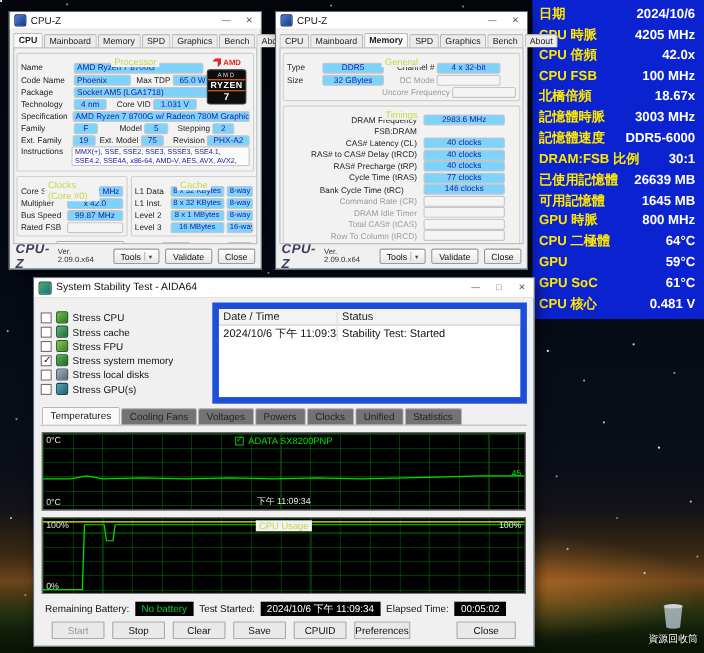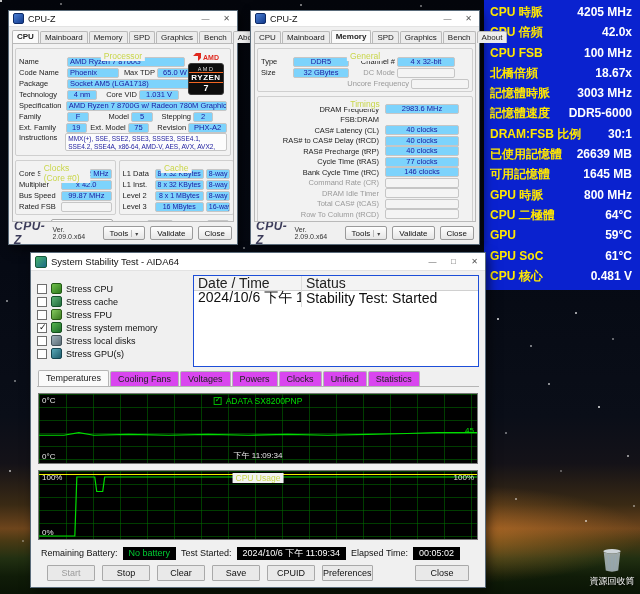--- a/index.html
+++ b/index.html
@@ -79,27 +79,27 @@
   .chk{width:10px;height:10px;background:#fff;border:1px solid #6e6e6e;position:relative;flex:0 0 auto;}
   .chk.checked::after{content:"✓";position:absolute;top:-2px;left:1px;font-size:9px;color:#111;}
   .s-icon{width:11px;height:11px;border-radius:2px;flex:0 0 auto;}
   .cpu-icon{background:linear-gradient(135deg,#6fbf4a,#2d7a1d);border:1px solid #225a14;}
   .fpu-icon{background:linear-gradient(135deg,#86c95e,#3a7a1f);border:1px solid #2a5a14;}
   .cache-icon{background:linear-gradient(135deg,#5fb377,#1f6b3a);border:1px solid #14502a;}
   .memory-icon{background:linear-gradient(135deg,#55b34f,#1d6b2a);border:1px solid #14501d;}
   .disk-icon{background:linear-gradient(135deg,#9fb0ba,#5a6b75);border:1px solid #44525a;}
   .gpu-icon{background:linear-gradient(135deg,#58a8b8,#1d5b6b);border:1px solid #144450;}
   .s-label{font-size:9px;color:#111;white-space:nowrap;}
-  .log-table{flex:1;border:1px solid #1d4ed8;background:#fff;display:flex;flex-direction:column;font-size:14px;overflow:hidden;}
+  .log-table{flex:1;border:6px solid #1d4ed8;background:#fff;display:flex;flex-direction:column;font-size:10px;overflow:hidden;}
   .lt-head{display:flex;background:#f3f3f3;border-bottom:1px solid #d0d0d0;height:15px;align-items:center;color:#222;}
   .lt-head span:first-child,.lt-row span:first-child{width:108px;padding:0 4px;border-right:1px solid #dcdcdc;white-space:nowrap;overflow:hidden;}
   .lt-head span:last-child,.lt-row span:last-child{flex:1;padding:0 4px;white-space:nowrap;overflow:hidden;}
   .lt-row{display:flex;height:14px;align-items:center;color:#111;}
   .aida-tabs{display:flex;align-items:flex-end;height:16px;gap:1px;border-bottom:1px solid #b5b5b5;padding:0 1px;}
-  .aida-tab{font-size:9px;line-height:12px;padding:1px 7px;background:#d946ef;border:1px solid #b5b5b5;border-bottom:none;border-radius:2px 2px 0 0;color:#222;white-space:nowrap;}
+  .aida-tab{font-size:9px;line-height:12px;padding:1px 7px;background:#737373;border:1px solid #b5b5b5;border-bottom:none;border-radius:2px 2px 0 0;color:#222;white-space:nowrap;}
   .aida-tab.active{background:#fafafa;padding-bottom:2px;}
   .graphs{flex:1;display:flex;flex-direction:column;gap:6px;padding:2px 1px;}
   .graph{position:relative;flex:1;background:#000;border:1px solid #777;overflow:hidden;}
   .graph::before{content:"";position:absolute;inset:0;
     background-image:repeating-linear-gradient(to right,rgba(0,110,0,.55) 0 1px,transparent 1px 27px),
                      repeating-linear-gradient(to bottom,rgba(0,110,0,.55) 0 1px,transparent 1px 13px);}
   .graph svg{position:absolute;inset:0;width:100%;height:100%;}
   .line-green{fill:none;stroke:#00dc00;stroke-width:1.2;}
   .line-yellow{fill:none;stroke:#f0f000;stroke-width:1.2;}
   .gl{position:absolute;font-size:8px;color:#e8e8e8;z-index:2;}
@@ -125,20 +125,24 @@
   .rec-label{font-size:9px;color:#fff;text-shadow:1px 1px 2px #000;white-space:nowrap;}
 </style>
 </head>
 <body>
 
 <div class="desktop">
   <div class="stars"></div>
 
   <div class="sidebar">
 
+      <div class="srow">
+        <span class="slabel">日期</span>
+        <span class="svalue">2024/10/6</span>
+      </div>
 
       <div class="srow">
         <span class="slabel">CPU 時脈</span>
         <span class="svalue">4205 MHz</span>
       </div>
 
       <div class="srow">
         <span class="slabel">CPU 倍頻</span>
         <span class="svalue">42.0x</span>
       </div>
@@ -430,21 +434,21 @@
               <span class="fval w74 center" style="margin-right:10px;">40 clocks</span>
             </div>
 
             <div class="frow" style="height:10.5px;">
               <span class="flab fx tr" style="padding-right:4px;">Cycle Time (tRAS)</span>
               <span class="fval w74 center" style="margin-right:10px;">77 clocks</span>
             </div>
 
             <div class="frow" style="height:10.5px;">
               <span class="flab fx tr" style="padding-right:4px;">Bank Cycle Time (tRC)</span>
-              <span class="fval w74 center" style="margin-right:10px;">146 clocks</span>
+              <span class="fval w74 center" style="margin-right:10px;margin-left:12px;">146 clocks</span>
             </div>
 
             <div class="frow" style="height:10.5px;">
               <span class="flab fx tr dim" style="padding-right:4px;">Command Rate (CR)</span>
               <span class="fval w74 center empty" style="margin-right:10px;"></span>
             </div>
 
             <div class="frow" style="height:10.5px;">
               <span class="flab fx tr dim" style="padding-right:4px;">DRAM Idle Timer</span>
               <span class="fval w74 center empty" style="margin-right:10px;"></span>

